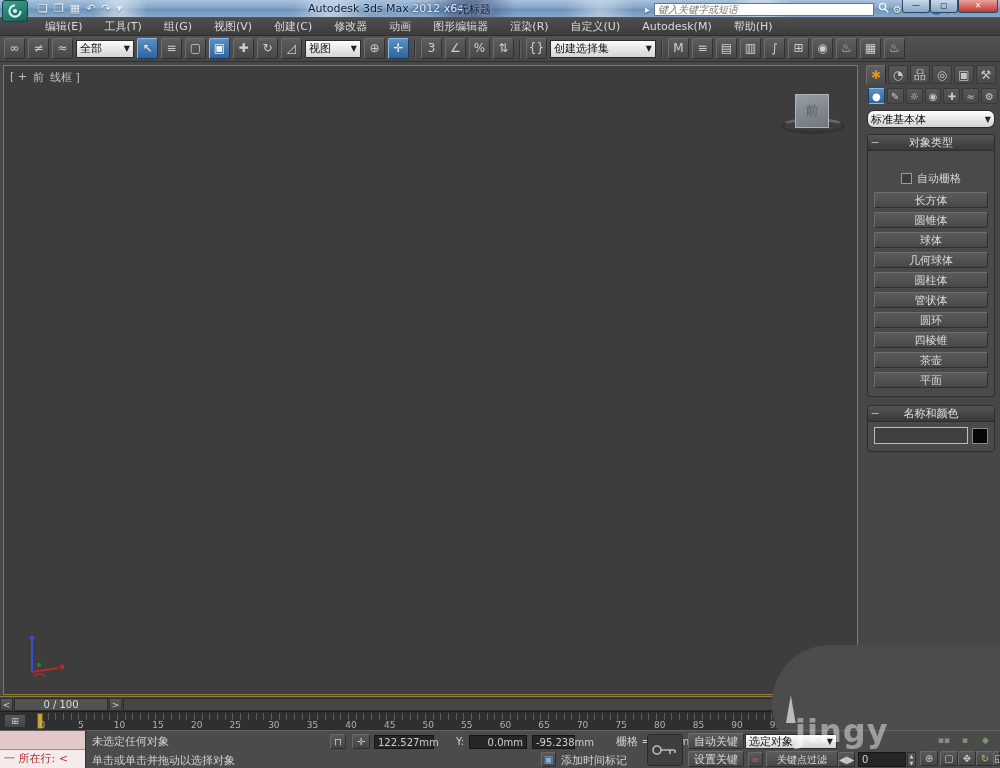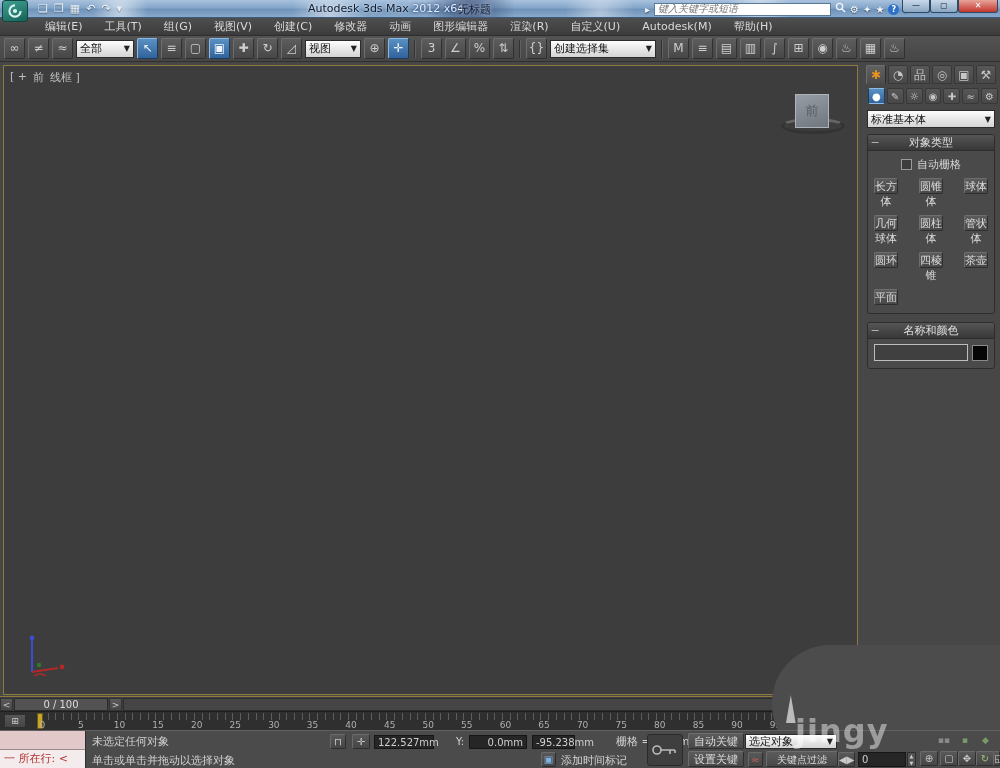--- a/index.html
+++ b/index.html
@@ -19,22 +19,22 @@
   #applogo { position:absolute; left:2px; top:0px; width:26px; height:22px; border-radius:3px;
     background:linear-gradient(160deg,#41a093,#166257); border:1px solid #0e4740; z-index:5;
     display:flex; align-items:center; justify-content:center; }
   #applogo svg { display:block; }
   .qat { position:absolute; top:2px; height:14px; display:flex; gap:6px; align-items:center; left:38px; }
   .qat .qbtn { color:#e9f1f8; font-size:11px; text-shadow:0 1px 1px rgba(0,0,0,.4); line-height:14px; }
   #title-text { position:absolute; left:308px; top:2px; font-size:11px; color:#0d1b33; text-shadow:0 0 3px rgba(255,255,255,.9); white-space:nowrap; }
   #title-text .ver { color:#dfeafc; text-shadow:0 0 3px rgba(10,30,70,.9); }
   #doc-title { position:absolute; left:458px; top:2px; font-size:11px; color:#0d1b33; text-shadow:0 0 4px rgba(255,255,255,.8); }
   #searchwrap { position:absolute; left:645px; top:2px; display:flex; align-items:center; gap:4px; }
-  #search-input { width:177px; height:13px; font-size:10px; font-style:italic; color:#777;
-    border:1px solid #5a7a9a; background:#fff; padding:0 3px; font-family:Liberation Mono, monospace; }
+  #search-input { width:220px; height:13px; font-size:10px; font-style:italic; color:#777;
+    border:1px solid #5a7a9a; background:#fff; padding:0 3px; font-family:Liberation Sans, sans-serif; }
   .tb-glass { color:#f2f6fa; font-size:10px; text-shadow:0 1px 1px rgba(0,0,0,.5); }
   .helpcirc { display:inline-block; width:11px; height:11px; border-radius:50%; background:#2d72c8; color:#fff;
     font-size:8px; text-align:center; line-height:11px; font-weight:bold; }
   #wincontrols { position:absolute; right:2px; top:0; display:flex; }
   .winbtn { width:28px; height:13px; border:1px solid #2c4a68; border-top:none; border-radius:0 0 3px 3px;
     background:linear-gradient(180deg,#c9d9ea,#8aa6c2); color:#123; font-size:8px; text-align:center; line-height:12px; }
   .winbtn.close { width:40px; background:linear-gradient(180deg,#e8a49a,#c3352b); color:#fff; }
 
   
   #menubar { position:absolute; left:0; top:18px; width:1000px; height:18px;
@@ -71,29 +71,29 @@
   #cmdpanel { position:absolute; left:862px; top:62px; width:138px; height:706px; background:#474747; }
   #cp-tabs { display:flex; gap:2px; padding:3px 2px 2px 4px; }
   .cp-tab { width:20px; height:19px; text-align:center; line-height:18px; font-size:12px; color:#c6c6c6;
     border-radius:2px 2px 0 0; background:linear-gradient(180deg,#575757,#484848); border:1px solid #383838; }
   .cp-tab.active { background:linear-gradient(180deg,#616161,#4c4c4c); border-color:#6f6f6f #2c2c2c #4c4c4c #6f6f6f; }
   .cp-tab.create-glyph { color:#e8941f; }
   #cp-cats { display:flex; gap:2px; padding:2px 2px 4px 6px; }
   .cp-cat { width:17px; height:16px; text-align:center; line-height:15px; font-size:10px; color:#c6c6c6;
     border-radius:2px; background:linear-gradient(180deg,#575757,#484848); border:1px solid #383838; }
   .cp-cat.active { background:linear-gradient(180deg,#5a90c2,#30639b); border-color:#8db9e6 #1c3c5f; color:#fff; }
-  #cp-dd { margin:2px 5px 6px 5px; height:18px; }
+  #cp-dd { margin:2px 5px 6px 5px; height:18px;border-radius:7px; }
   .rollout { margin:0 5px 8px 5px; border:1px solid #2d2d2d; border-radius:3px; background:#4a4a4a; padding-bottom:6px; }
   .ro-head { height:16px; background:linear-gradient(180deg,#555,#383838); border-bottom:1px solid #2d2d2d;
     border-radius:2px 2px 0 0; display:flex; align-items:center; font-size:11px; color:#e0e0e0; }
   .ro-head .minus { width:14px; text-align:center; color:#bbb; }
   .ro-head .ro-title { flex:1; text-align:center; padding-right:14px; }
-  #autogrid-row { display:flex; align-items:center; gap:5px; justify-content:center; padding:6px 0 4px 0; color:#d6d6d6; }
+  #autogrid-row { display:flex; align-items:center; gap:5px; justify-content:center; padding:20px 0 4px 0; color:#d6d6d6; }
   .checkbox { width:11px; height:11px; background:#3c3c3c; border:1px solid #9a9a9a; }
-  #objtype-grid { display:grid; grid-template-columns:1fr 1fr 1fr; gap:21px; padding:2px 6px; }
+  #objtype-grid { display:grid; grid-template-columns:1fr; gap:4px; padding:2px 6px; }
   .obj-btn { height:16px; font-size:11px; color:#dcdcdc; text-align:center; line-height:15px;
     background:linear-gradient(180deg,#5b5b5b,#484848); border:1px solid; border-color:#6e6e6e #2e2e2e #2e2e2e #6e6e6e; border-radius:2px; }
   #namecolor-row { display:flex; gap:4px; padding:5px 6px 1px 6px; align-items:center; }
   #name-field { flex:1; height:17px; background:#404040; border:1px solid #bdbdbd; }
   #color-swatch { width:16px; height:16px; background:#060606; border:1px solid #8a8a8a; }
 
   
   #timeslider { position:absolute; left:0; top:696px; width:862px; height:15px; background:#3f3f3f;
     border-top:1px solid #8d7b3e; display:flex; align-items:center; z-index:2;}
   .ts-arrow { width:13px; height:13px; text-align:center; line-height:12px; font-size:9px; color:#ccc;

